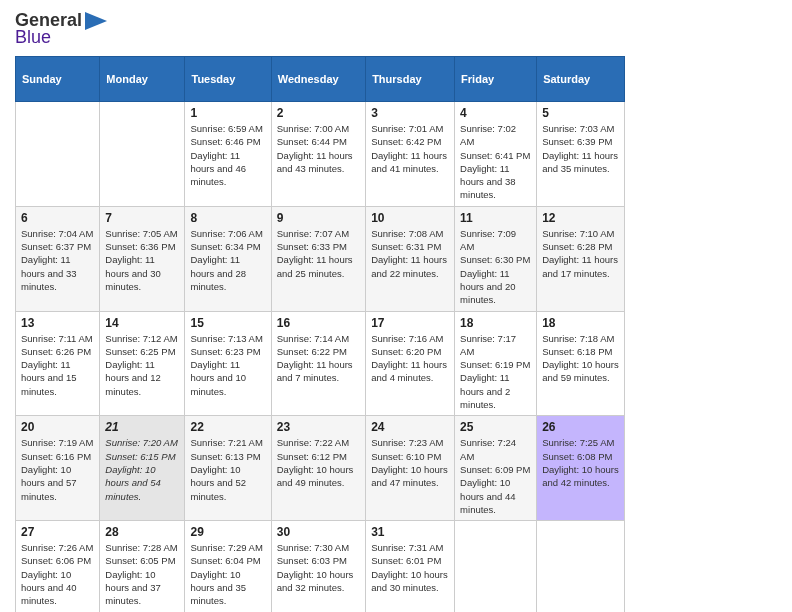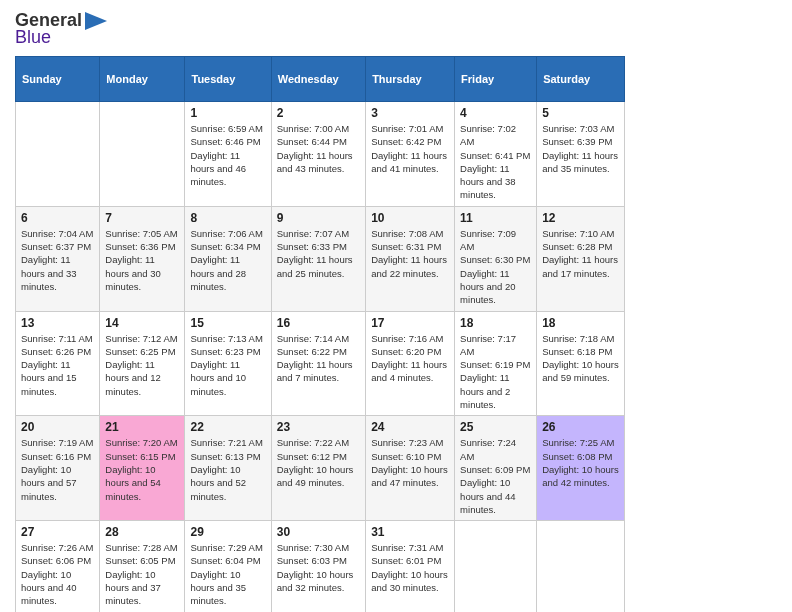--- a/index.html
+++ b/index.html
@@ -199,21 +199,21 @@
           <td>
             <span class="day-num">18</span>
             <div class="day-info">Sunrise: 7:18 AM<br>Sunset: 6:18 PM<br>Daylight: 10 hours and 59 minutes.</div>
           </td>
         </tr>
         <tr>
           <td style="background: rgb(245, 245, 245);">
             <span class="day-num">20</span>
             <div class="day-info">Sunrise: 7:19 AM<br>Sunset: 6:16 PM<br>Daylight: 10 hours and 57 minutes.</div>
           </td>
-          <td style="background: #f9a8d4;">
+          <td style="background: #e5e5e5; font-style: italic;">
             <span class="day-num">21</span>
             <div class="day-info">Sunrise: 7:20 AM<br>Sunset: 6:15 PM<br>Daylight: 10 hours and 54 minutes.</div>
           </td>
           <td style="background: rgb(245, 245, 245);">
             <span class="day-num">22</span>
             <div class="day-info">Sunrise: 7:21 AM<br>Sunset: 6:13 PM<br>Daylight: 10 hours and 52 minutes.</div>
           </td>
           <td style="background: rgb(245, 245, 245); margin-top: 20px;">
             <span class="day-num">23</span>
             <div class="day-info">Sunrise: 7:22 AM<br>Sunset: 6:12 PM<br>Daylight: 10 hours and 49 minutes.</div>

